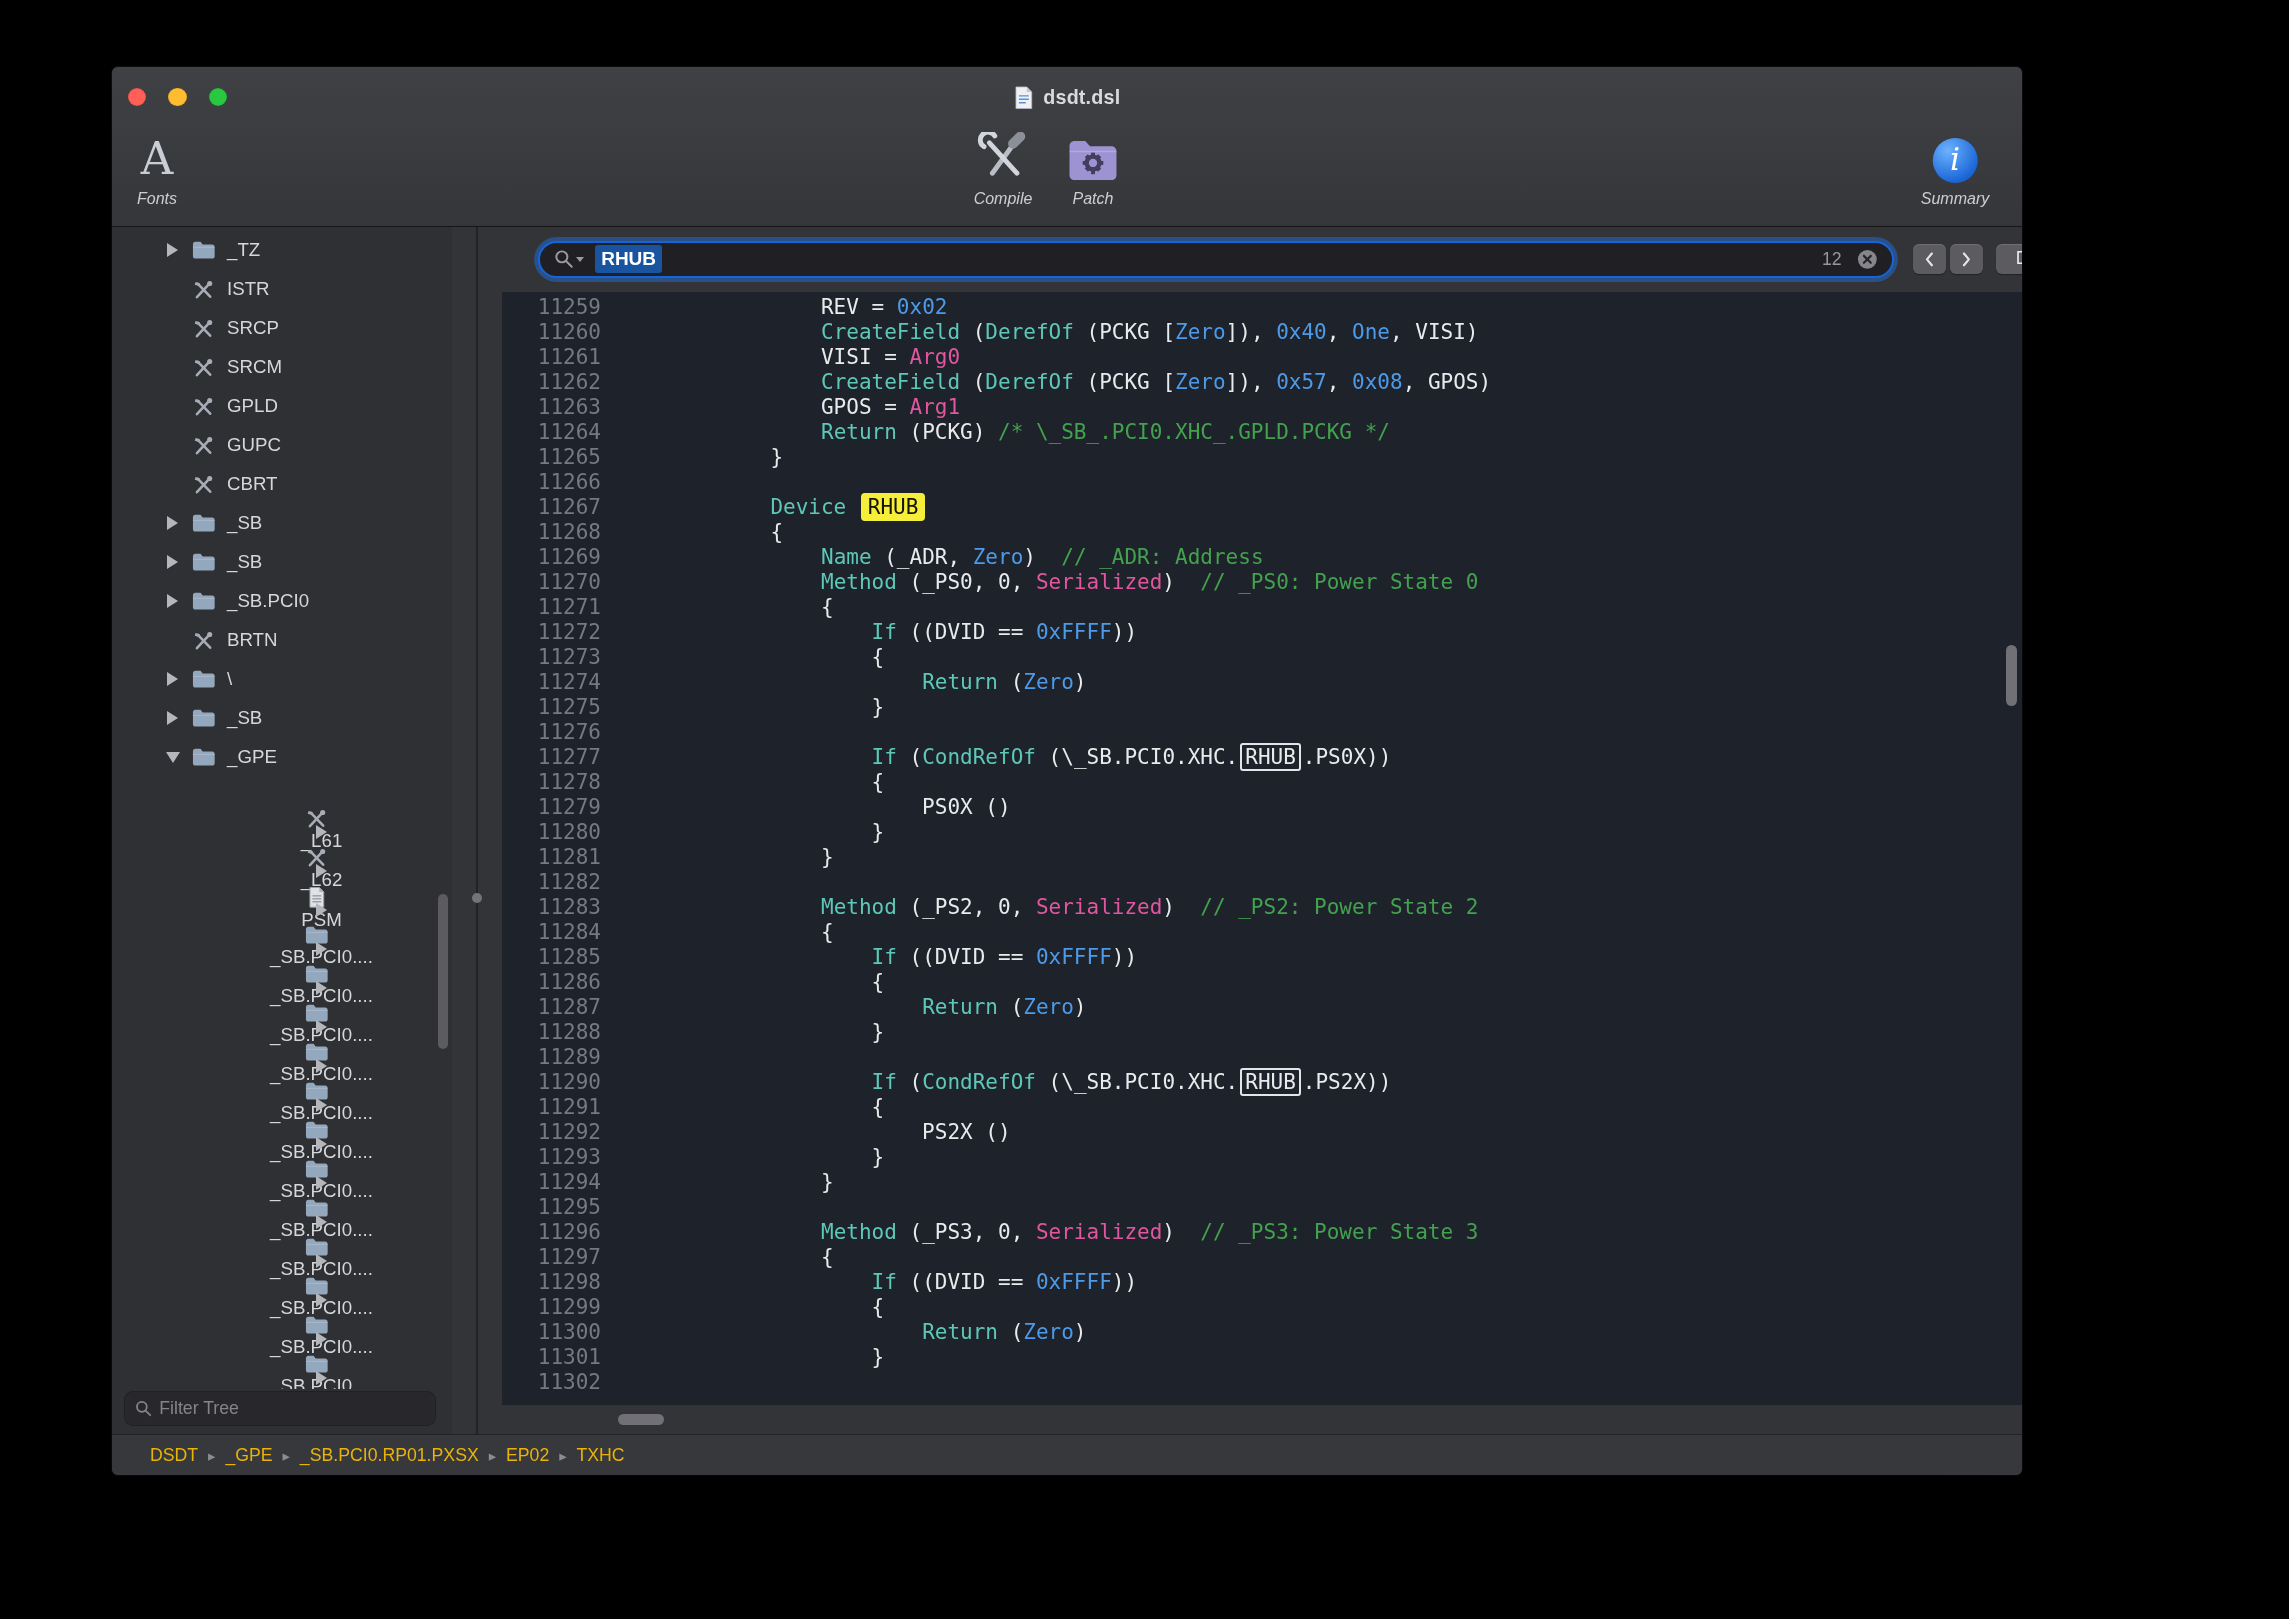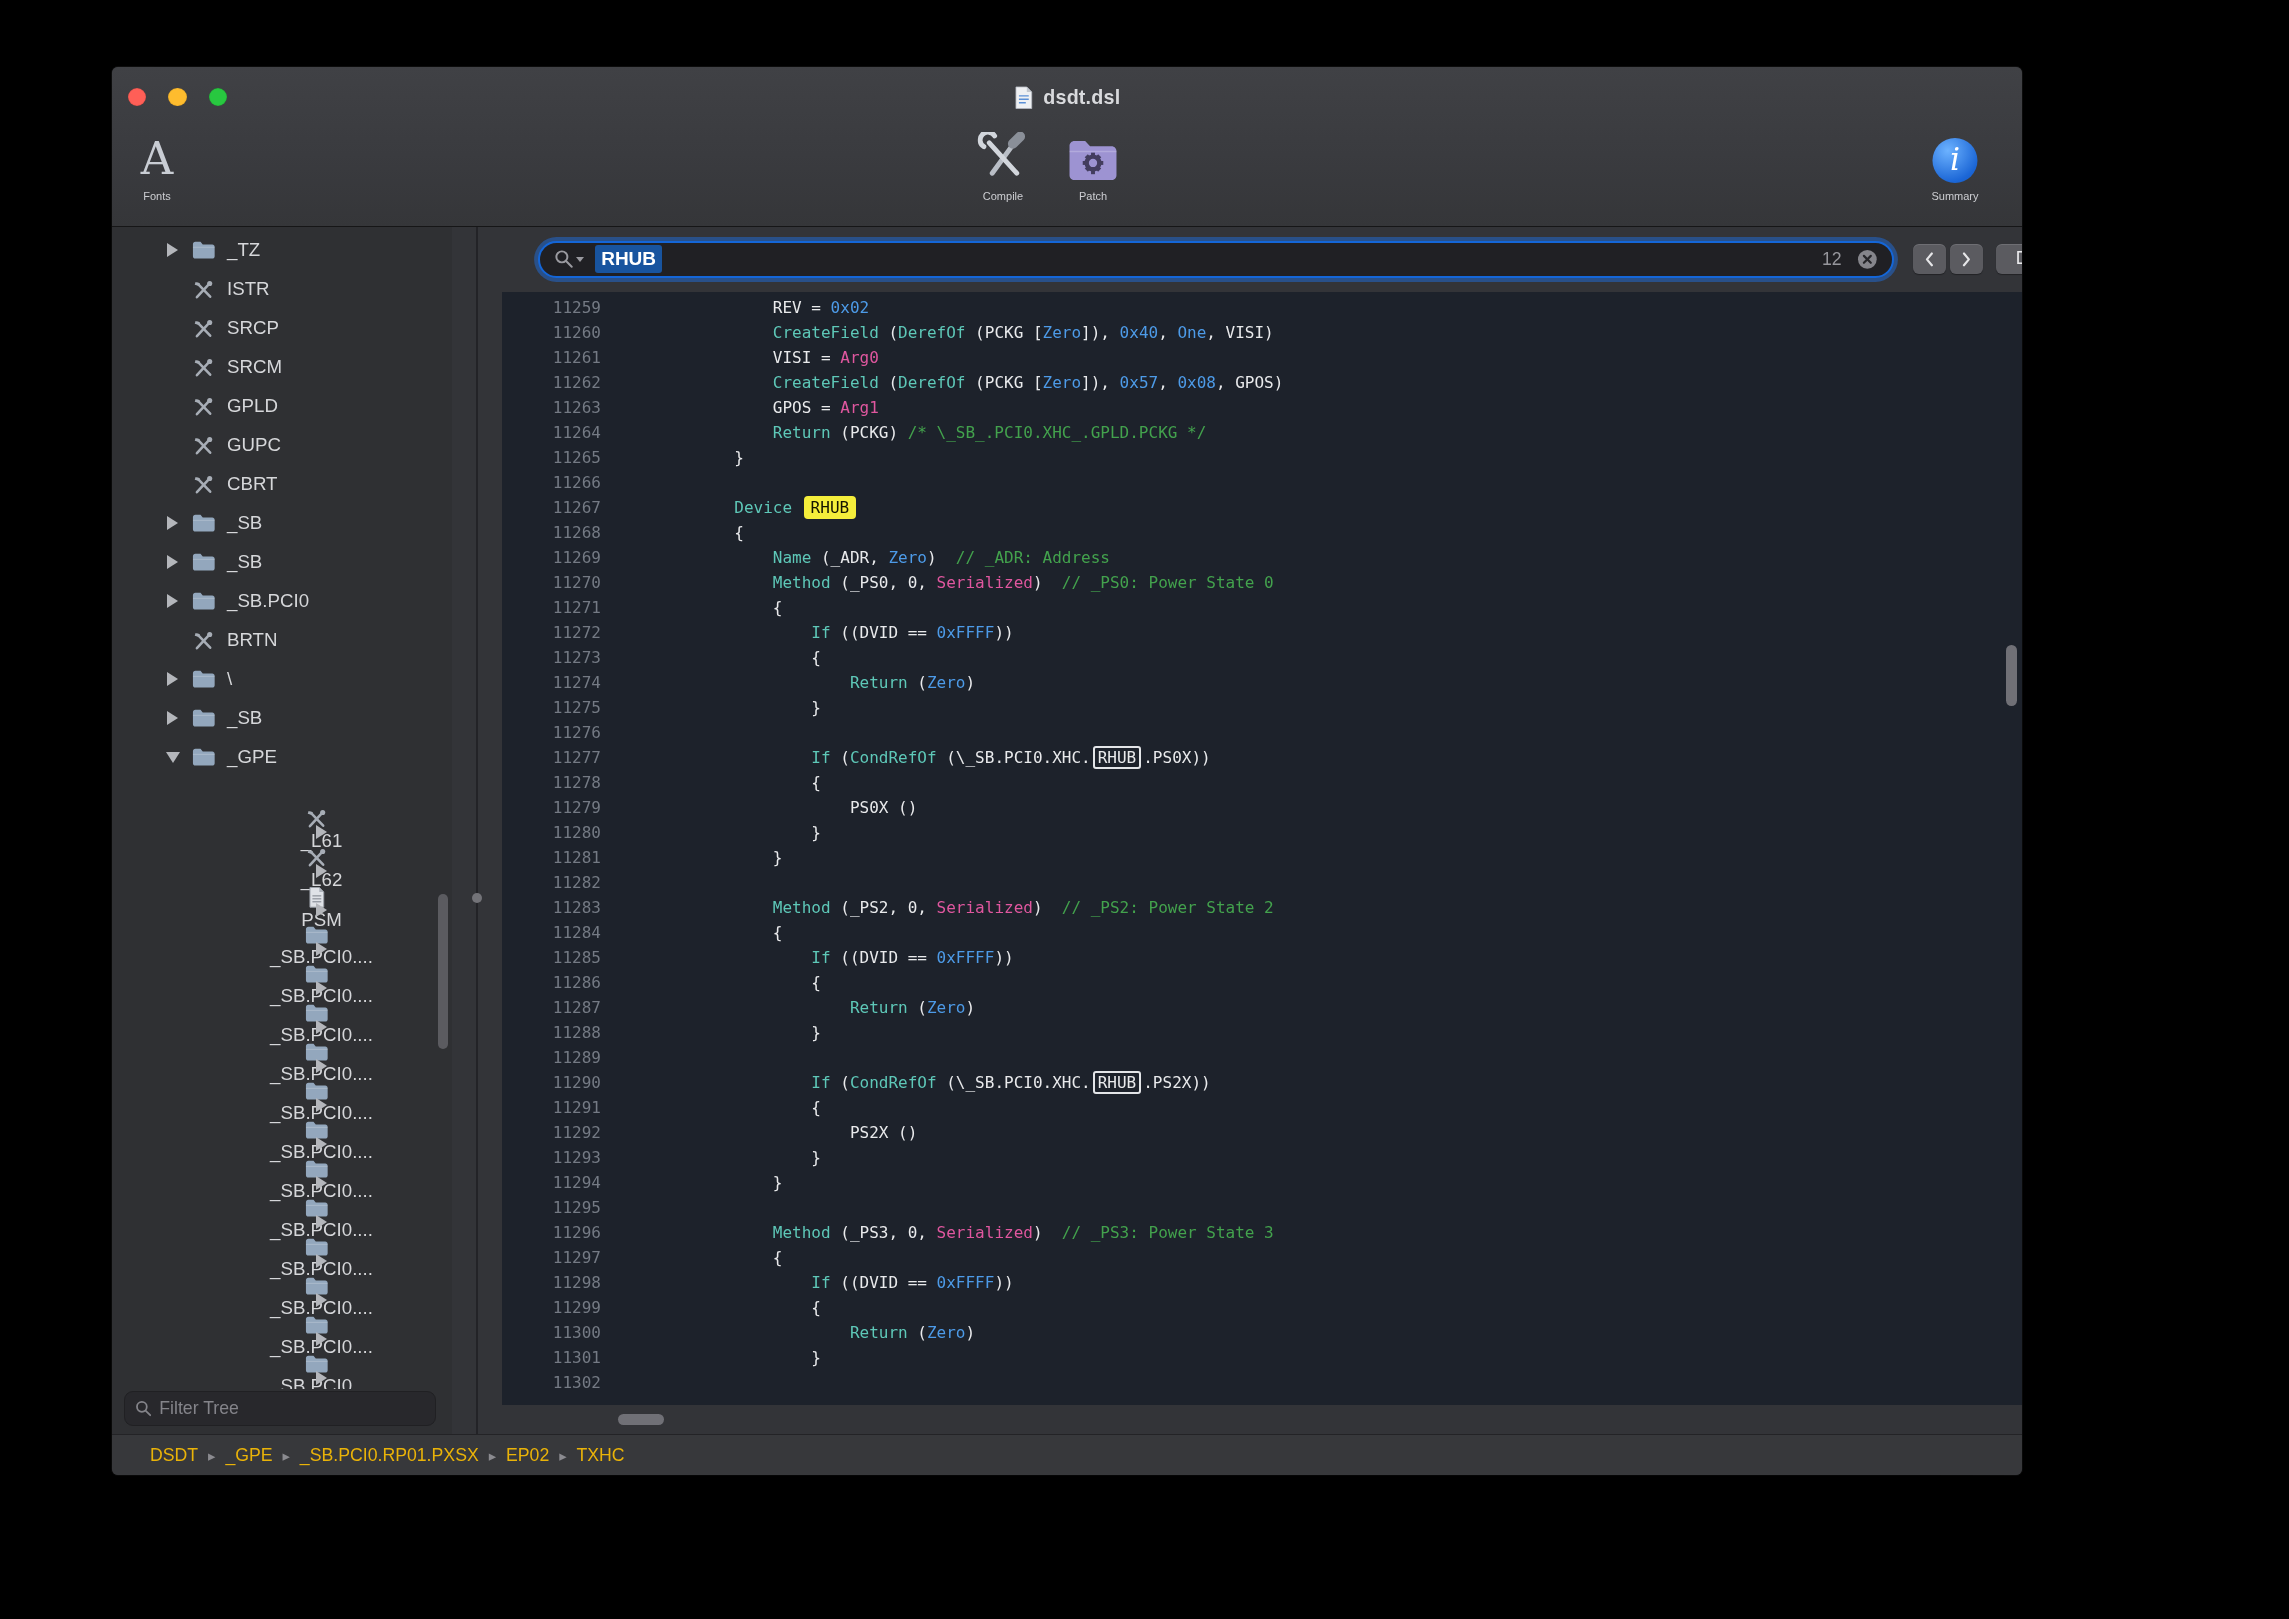--- a/index.html
+++ b/index.html
@@ -19,21 +19,21 @@
   .tl { width:18.7px; height:18.7px; border-radius:50%; display:inline-block; box-shadow:inset 0 0 1px rgba(0,0,0,.4); }
   .tl.red { background:var(--traffic-red,#ff5f57); }
   .tl.yellow { background:var(--traffic-yellow,#febc2e); }
   .tl.green { background:var(--traffic-green,#28c840); }
   .title-wrap { display:flex; align-items:center; gap:9.9px; margin-top:3.9px; }
   .title { font-size:19.7px; font-weight:bold; color:#d9dadd; letter-spacing:0.2px; }
 
   .toolbar { position:absolute; top:57px; left:0; right:0; height:102px; }
   .tb-item { position:absolute; top:3.9px; transform:translateX(-50%); display:flex; flex-direction:column; align-items:center; gap:6.9px; cursor:default; }
   .tb-icon { height:55px; display:flex; align-items:flex-end; justify-content:center; }
-  .tb-label { font-size:11px; color:#cdced2; }
+  .tb-label { font-size:16px; color:#cdced2;font-style:italic; }
   .fonts-glyph { font-family:"DejaVu Serif", serif; font-size:45px; line-height:49px; color:#c9cdd4; }
   .icon-summary { width:45px; height:45px; border-radius:50%;
                   background:radial-gradient(circle at 34% 28%, #6cb2ff, #1b66d6 72%, #1558bd 100%); position:relative; }
   .icon-summary i { position:absolute; left:50%; top:50%; transform:translate(-50%,-52%);
                     font-family:"DejaVu Serif", serif; font-style:italic; font-size:31.5px; color:#fff; }
 
   
   .main { position:absolute; top:160px; left:0; right:0; bottom:41px; display:flex;gap:24px; }
   .sidebar { width:340px; position:relative; background:var(--sidebar-bg,#2f3033); overflow:hidden; }
   .pane-divider { width:2px; background:#232327; position:relative; }
@@ -73,21 +73,21 @@
   .done-btn { position:absolute; left:1494px; top:16.7px; width:82px; height:30.5px; border:none; border-radius:5.9px;
               background:#5b5b60; color:#ececee; font-size:17.7px; font-family:"Liberation Sans",sans-serif;
               box-shadow:inset 0 1px 0 rgba(255,255,255,.12), 0 1px 1px rgba(0,0,0,.35); }
   .replace-wrap { position:absolute; left:1597px; top:18.7px; display:flex; align-items:center; gap:10.8px;padding-left:24px; }
   .checkbox { width:20.7px; height:20.7px; border-radius:4.9px; background:#48484d; border:1px solid #8e8e94; box-shadow:inset 0 1px 2px rgba(0,0,0,.35); }
   .replace-label { font-size:18px; color:#e2e2e4; }
 
   
   .editor { position:absolute; top:65px; left:0; right:0; bottom:28.6px; background:var(--editor-bg,#1d222b); overflow:hidden; }
   .code-lines { position:absolute; top:3px; left:0; right:0;
-                font-family:"DejaVu Sans Mono", monospace; font-size:16px; line-height:25px; }
+                font-family:"DejaVu Sans Mono", monospace; font-size:21px; line-height:25px; }
   .cl { white-space:pre; height:25px; }
   .ln { display:inline-block; width:99px; text-align:right; margin-right:17.7px; color:var(--code-linenum,#747a84); }
   .ct { white-space:pre; }
   .seg-t { color:var(--code-plain,#e9eaec); }
   .seg-k { color:var(--code-keyword,#5ec8b8); }
   .seg-b { color:var(--code-constant,#4d9be8); }
   .seg-m { color:var(--code-arg,#e0579f); }
   .seg-c { color:var(--code-comment,#43a24d); }
   .seg-y { background:var(--find-highlight,#f5ee3b); color:#141400; border-radius:3.9px; padding:2px 6.9px; margin:0 2px; }
   .seg-f { border:2px solid #e3e5e8; border-radius:3px; padding:0 3px; margin:0 2px; color:var(--code-plain,#e9eaec); }

